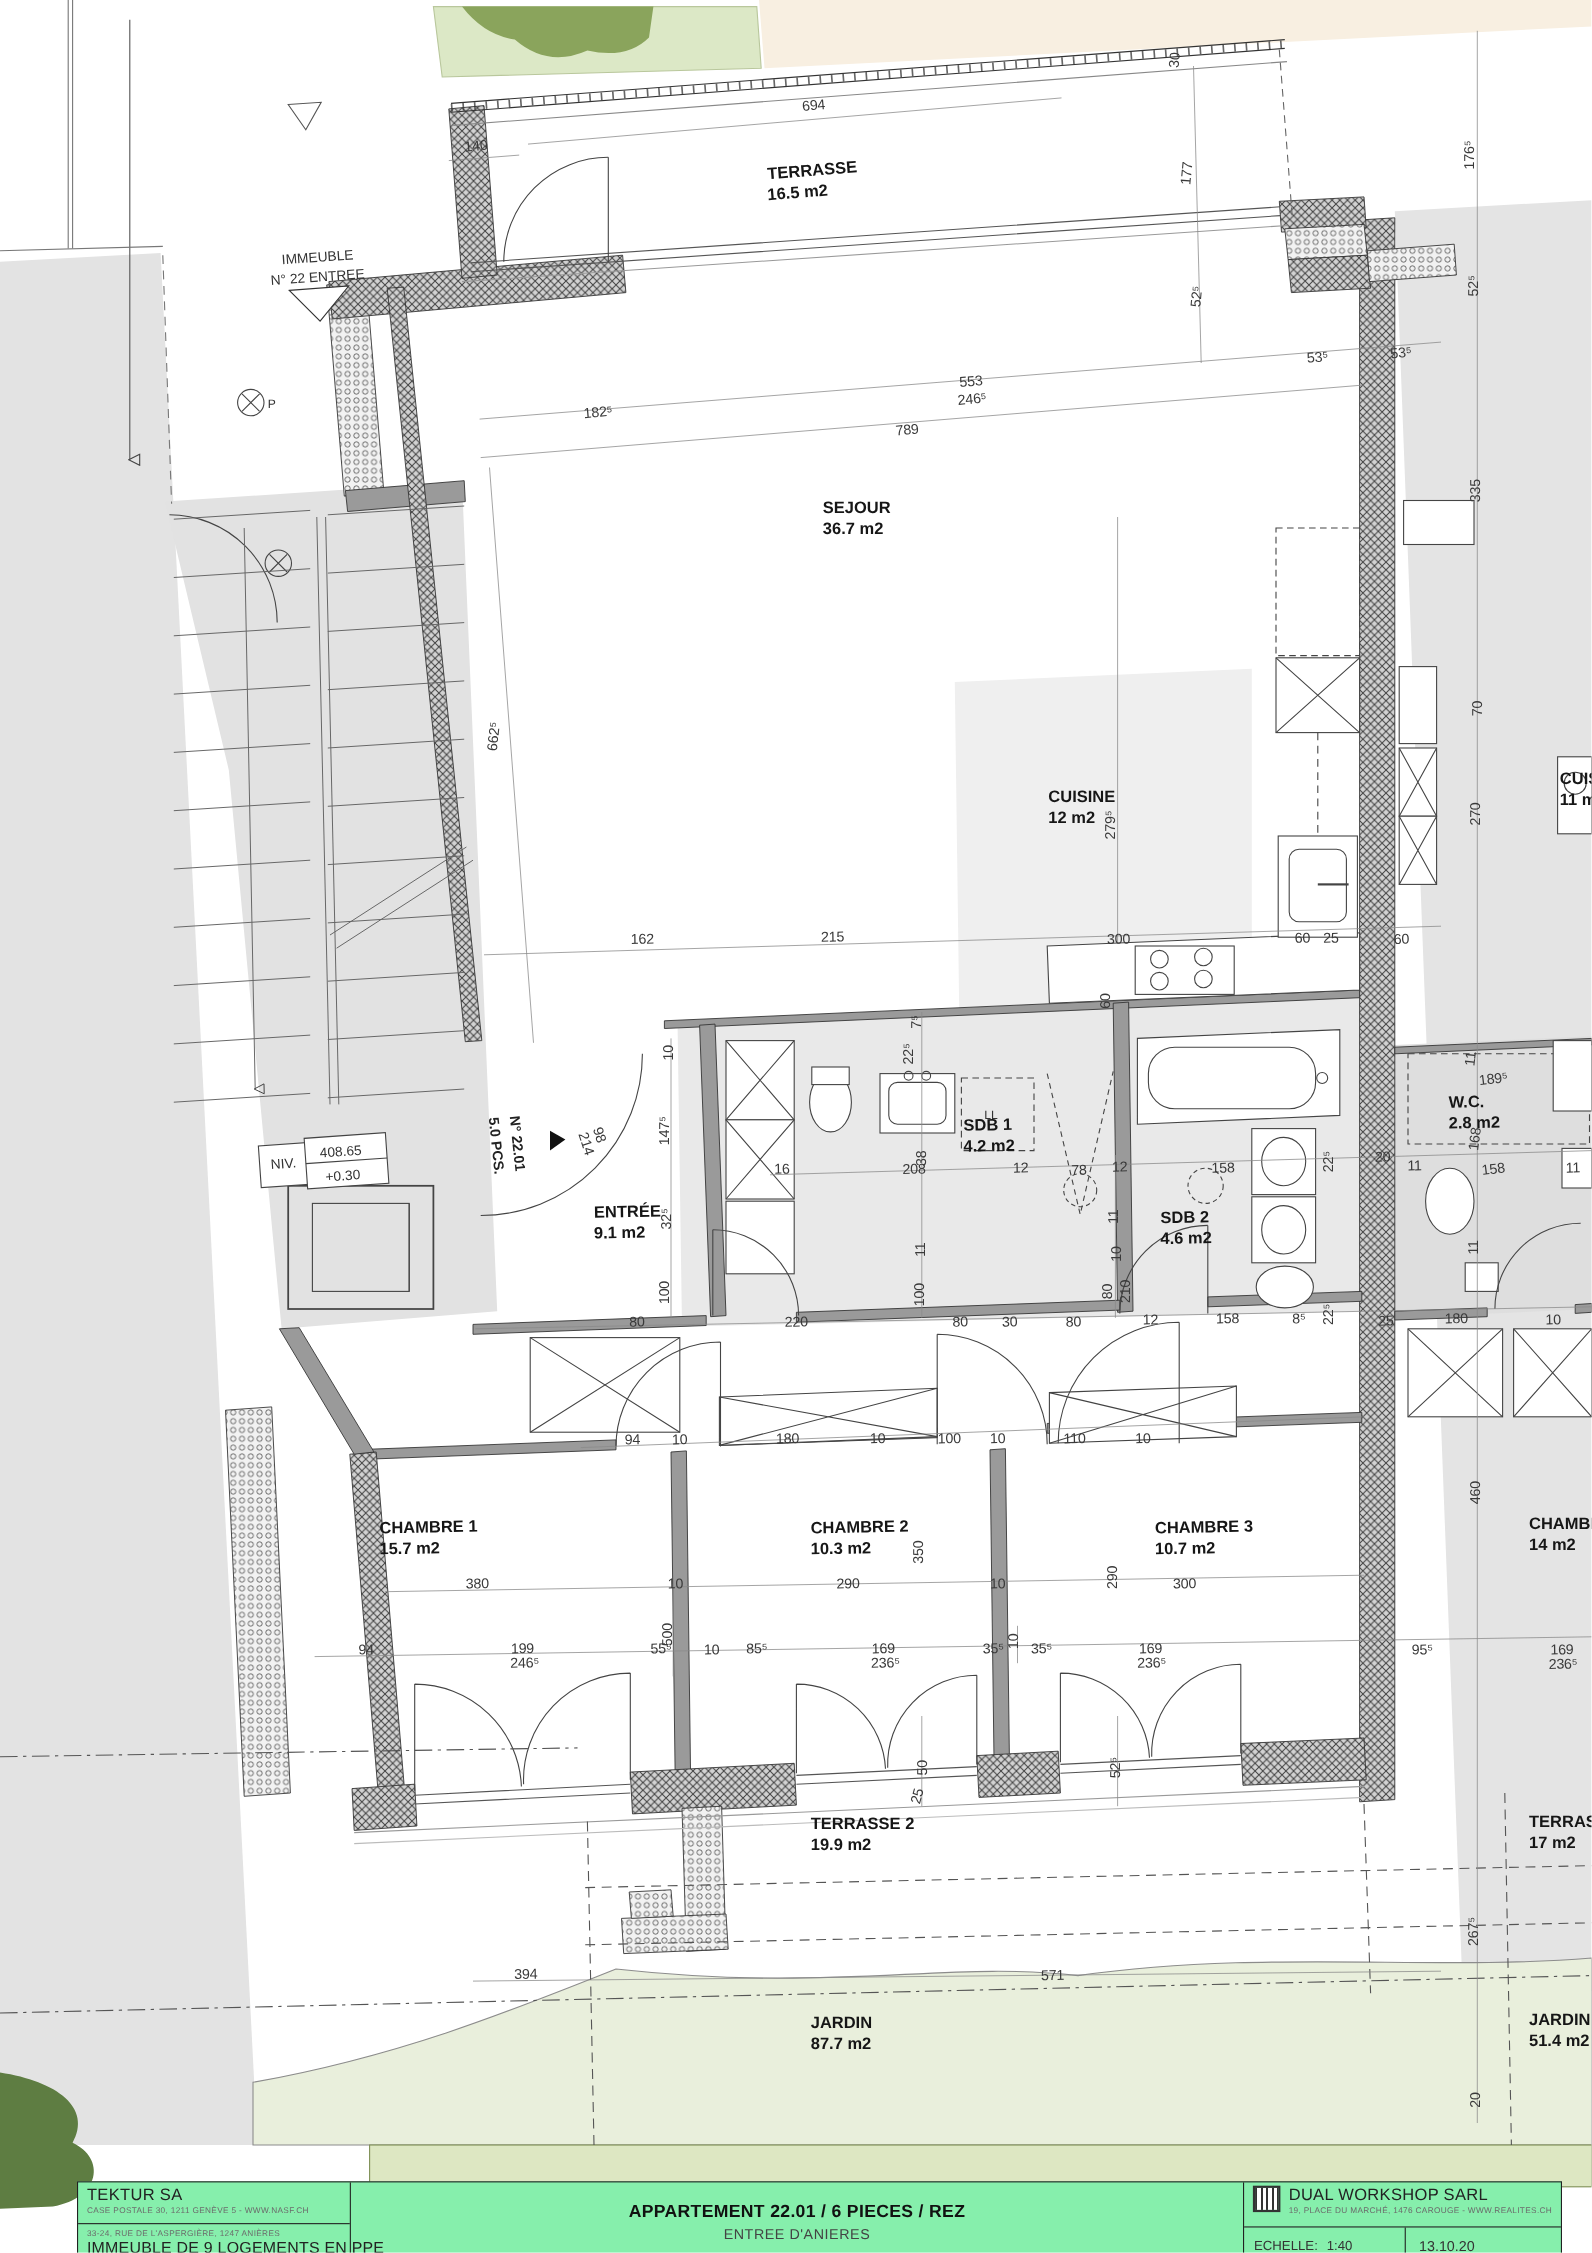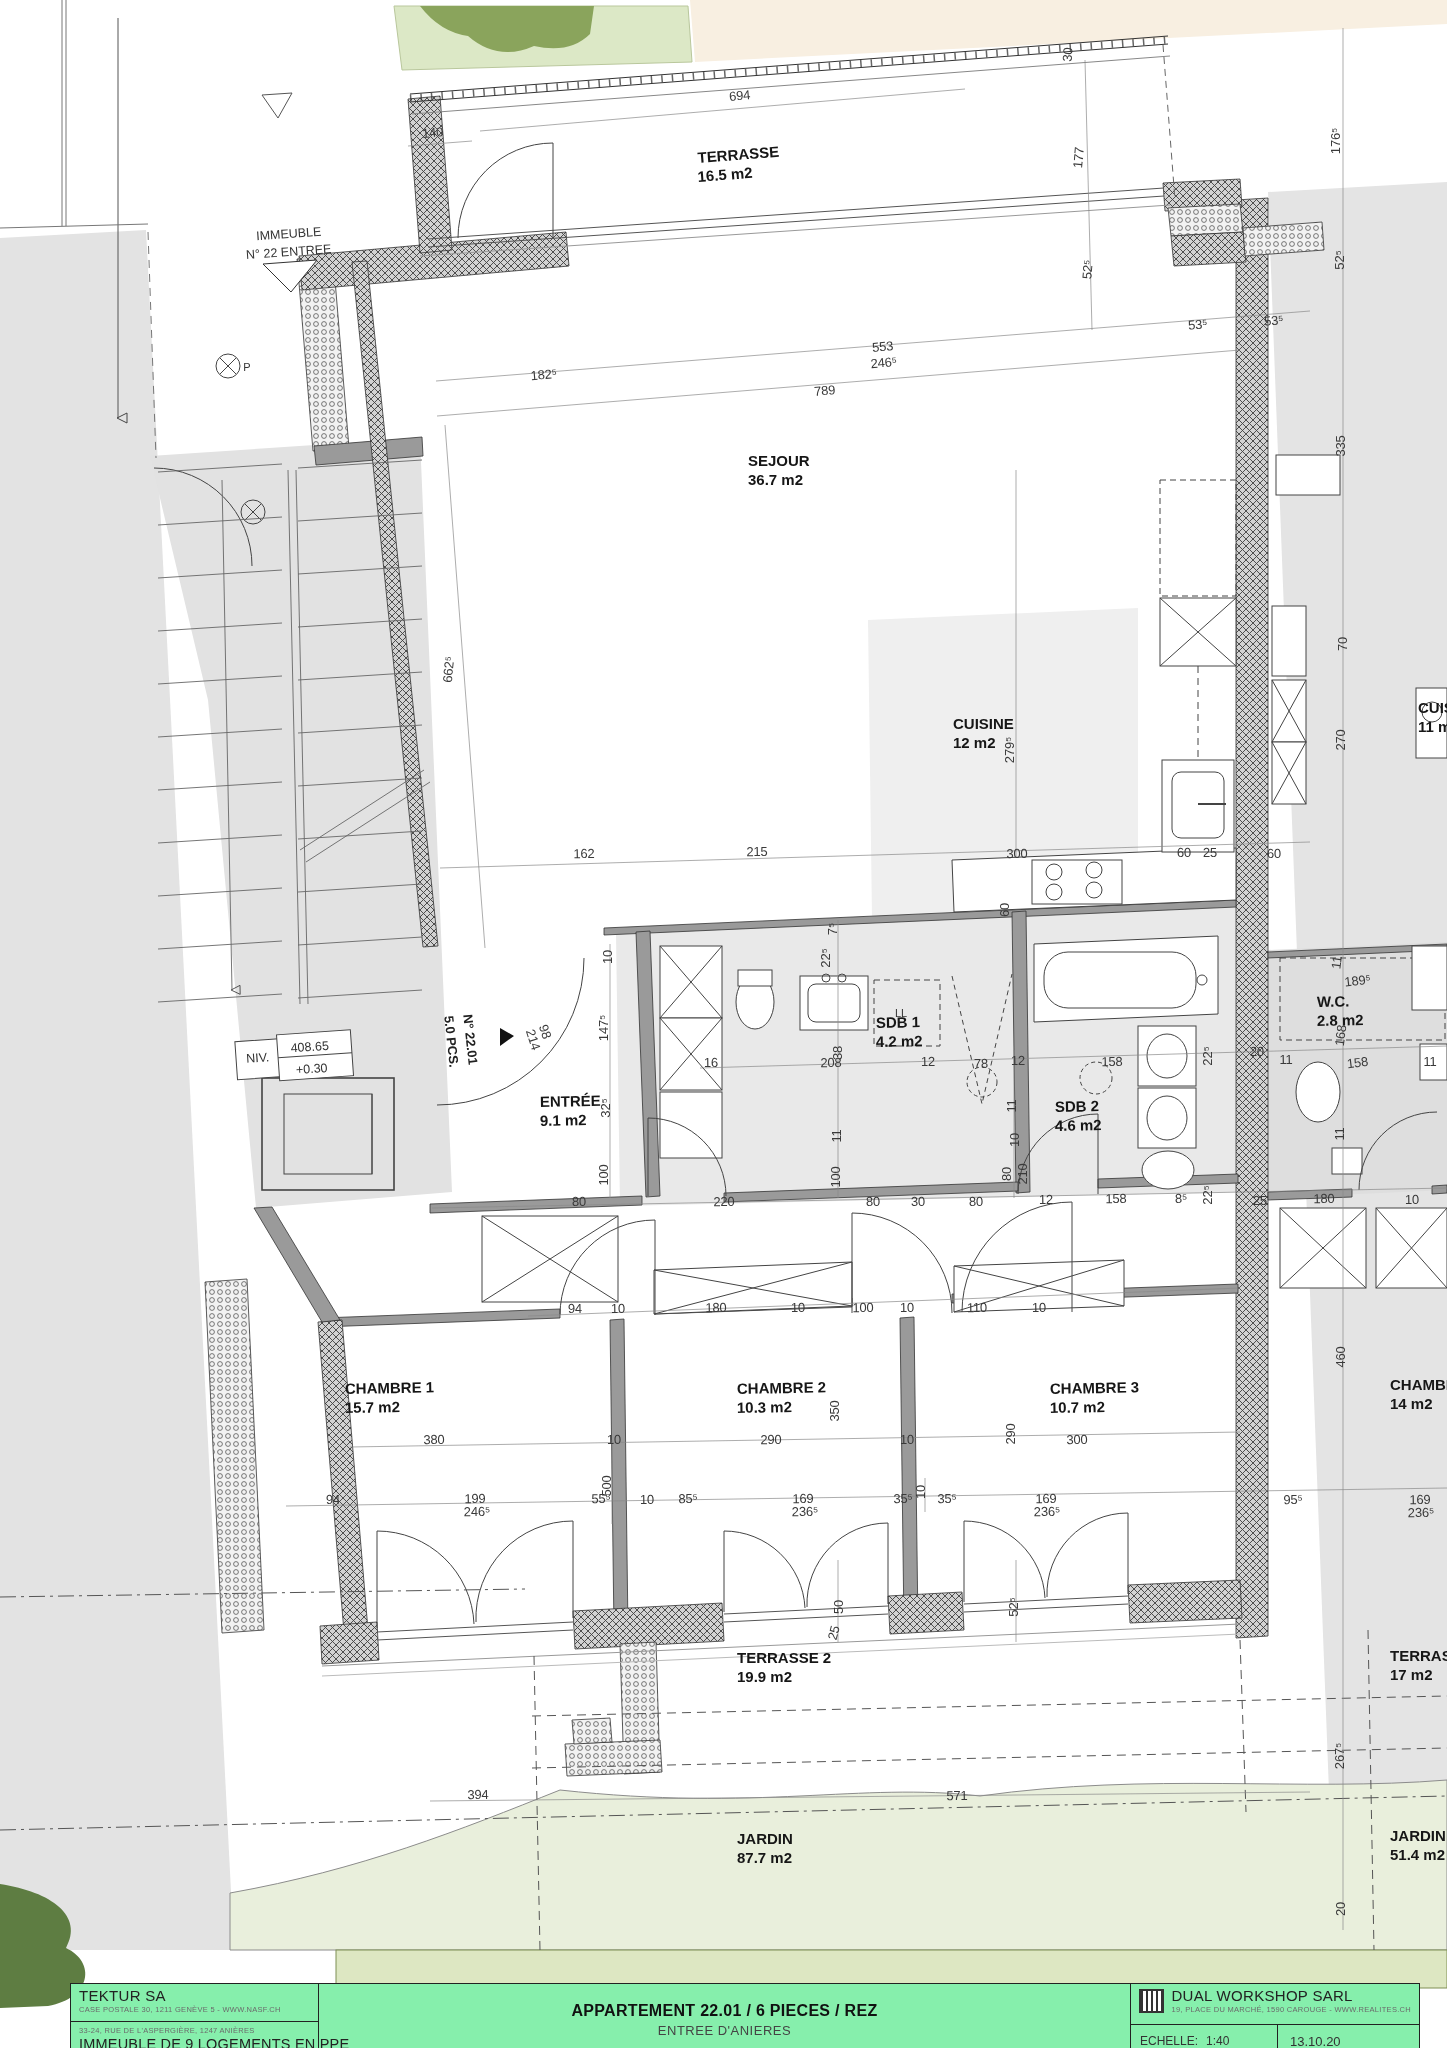--- a/index.html
+++ b/index.html
@@ -21,21 +21,21 @@
              align-items:center;justify-content:center;gap:3px;}
   .tb .c-right{left:1060px;width:288px;}
   .tb .half{position:absolute;left:0;width:100%;box-sizing:border-box;padding:3px 8px;}
   .tb .h-top{top:0;height:38px;border-bottom:1.2px solid #222;}
   .tb .h-bot{top:38px;height:34px;}
   .firm-name{font-size:15px;color:#222;letter-spacing:.3px;}
   .tiny{font-size:7.5px;color:#6b6b6b;letter-spacing:.3px;margin-top:1px;white-space:nowrap;}
   .proj-name{font-size:14.5px;color:#222;letter-spacing:.2px;margin-top:1px;white-space:nowrap;}
   .sheet-title{font-size:16px;font-weight:bold;color:#111;letter-spacing:.3px;}
   .sheet-sub{font-size:13px;color:#444;letter-spacing:.5px;}
-  .office-row{display:flex;align-items:center;gap:7px;}
+  .office-row{display:flex;align-items:flex-start;gap:7px;}
   .logo{width:26px;height:24px;border:2px solid #333;box-sizing:border-box;
         background:repeating-linear-gradient(90deg,#333 0 2px,#fff 2px 5px);}
   .scale-row{position:absolute;top:40px;left:0;width:100%;height:32px;border-top:1.2px solid #222;}
   .scale-cell{position:absolute;left:0;top:0;width:147px;height:100%;border-right:1.2px solid #222;
               box-sizing:border-box;display:flex;align-items:center;gap:8px;padding:0 9px;font-size:12px;color:#333;}
   .date-cell{position:absolute;left:147px;top:0;right:0;height:100%;display:flex;align-items:center;
              padding:0 12px;font-size:13px;color:#333;}
 </style>
 </head>
 <body>
@@ -460,21 +460,21 @@
   <div class="cell c-mid">
     <div class="sheet-title">APPARTEMENT 22.01 / 6 PIECES / REZ</div>
     <div class="sheet-sub">ENTREE D'ANIERES</div>
   </div>
   <div class="cell c-right">
     <div class="half h-top" style="height:40px;border-bottom:none;">
       <div class="office-row">
         <div class="logo"></div>
         <div>
           <div class="firm-name">DUAL WORKSHOP SARL</div>
-          <div class="tiny">19, PLACE DU MARCHÉ, 1590 CAROUGE - WWW.REALITES.CH</div>
+          <div class="tiny">19, PLACE DU MARCHÉ, 1476 CAROUGE - WWW.REALITES.CH</div>
         </div>
       </div>
     </div>
     <div class="scale-row">
       <div class="scale-cell">
         <span>ECHELLE:</span>
         <span>1:40</span>
       </div>
       <div class="date-cell">
         <span>13.10.20</span>

